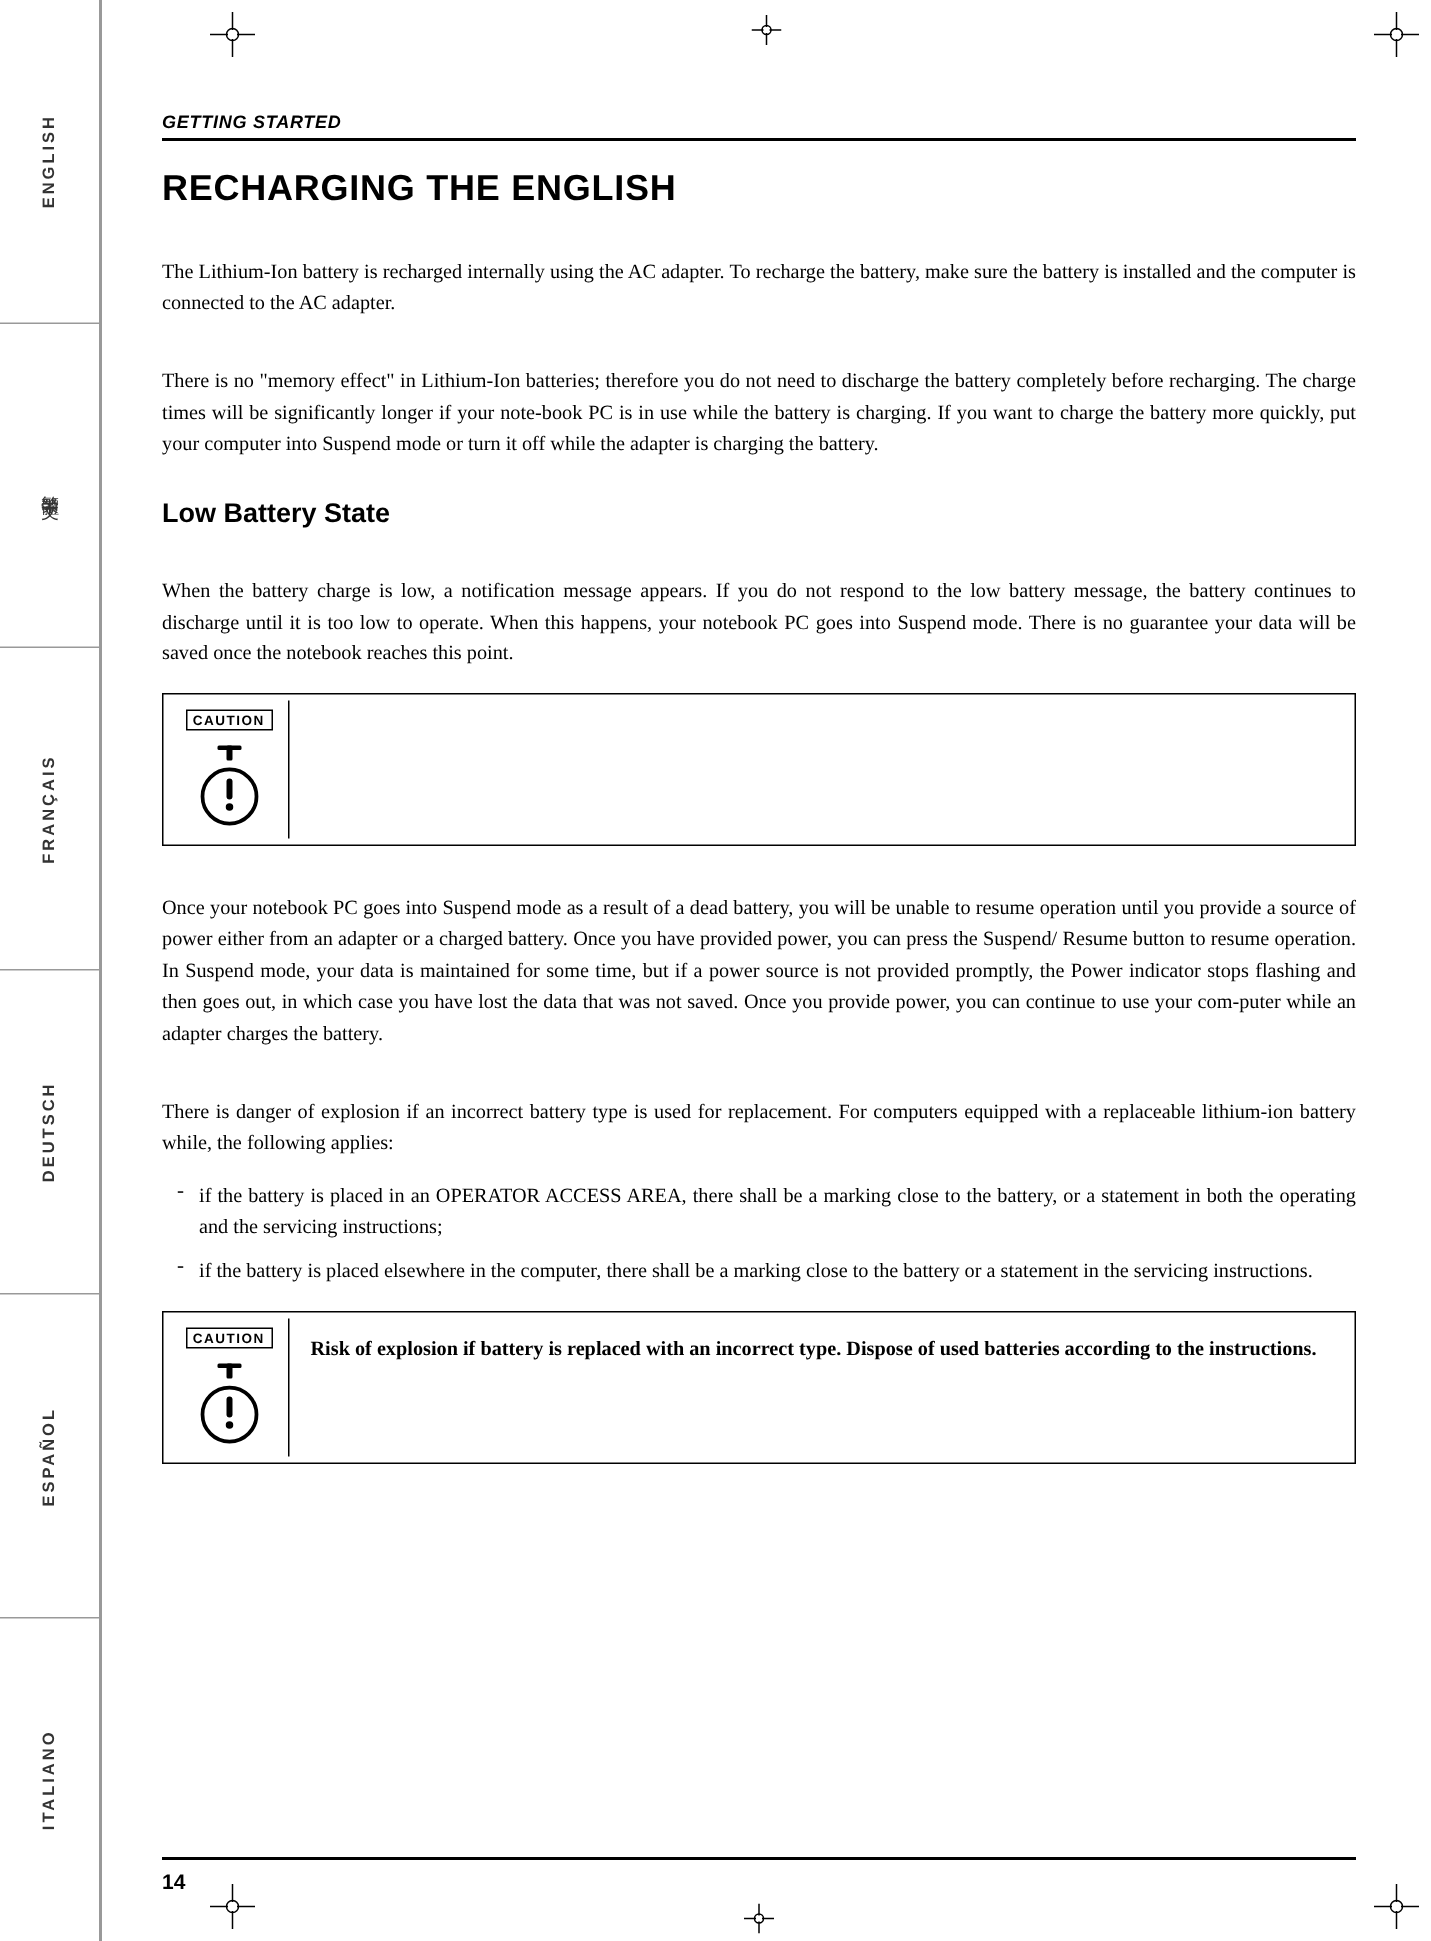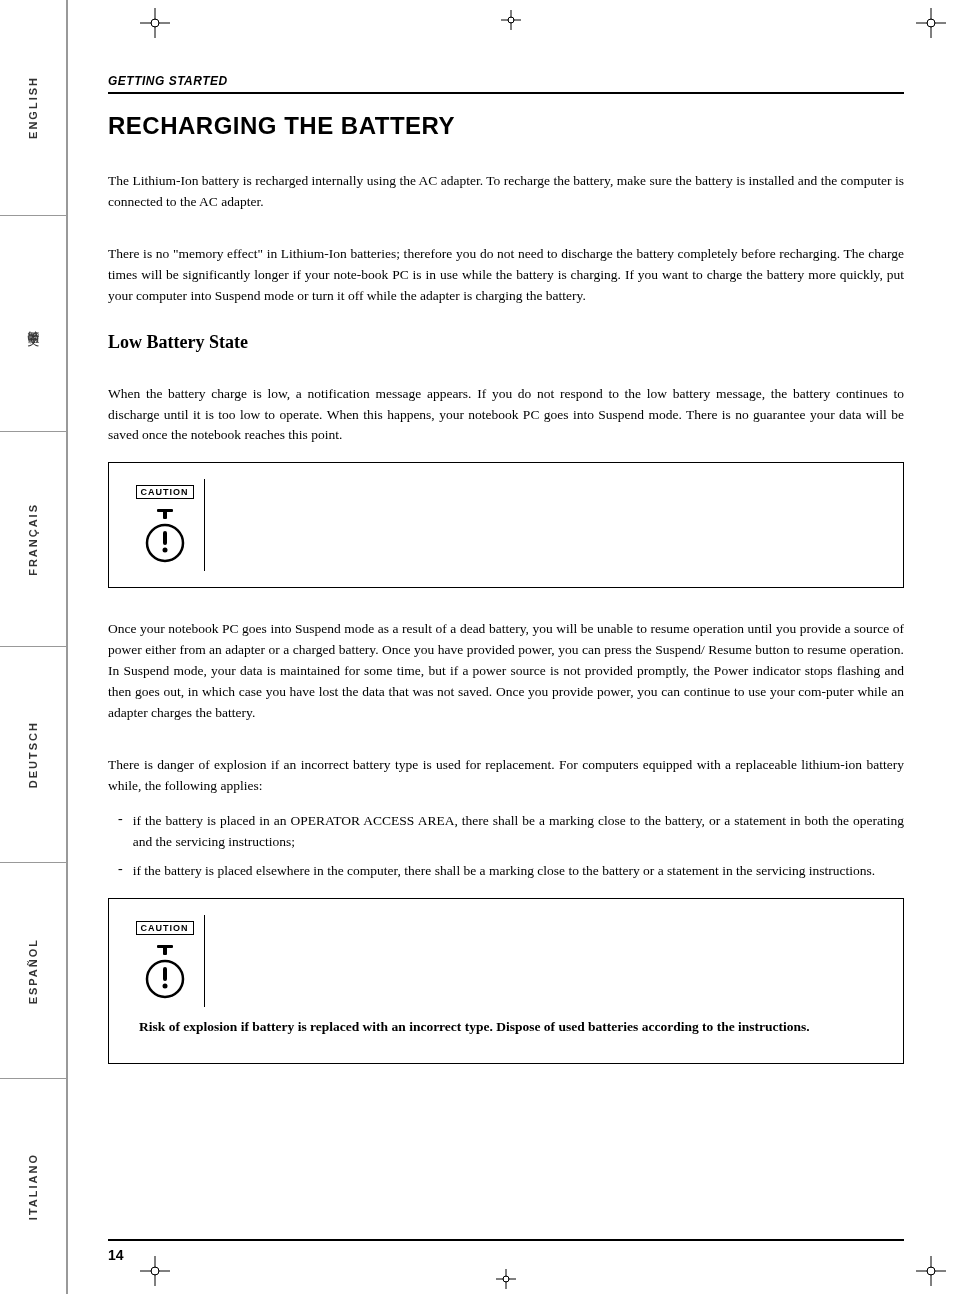--- a/index.html
+++ b/index.html
@@ -115,34 +115,34 @@
     .body-text {
       font-size: 13.5px;
       line-height: 1.55;
       margin-bottom: 14px;
       text-align: justify;
       margin-top: 31px;
     }
 
     
     .sub-heading {
-      font-family: Liberation Serif, serif;
+      font-family: Liberation Sans, sans-serif;
       font-size: 18px;
       font-weight: bold;
       margin-top: 25px;
       margin-bottom: 12px;
     }
 
     
     .caution-box {
       display: flex;
-      flex-direction: column;
+      flex-direction: row;
       border: 1.5px solid #000;
       margin: 16px 0;
-      padding: 16px;
+      padding: 4px;
     }
 
     .caution-label-area {
       width: 80px;
       min-height: 90px;
       border-right: 1.5px solid #000;
       display: flex;
       flex-direction: column;
       align-items: center;
       justify-content: flex-start;
@@ -292,21 +292,21 @@
     <svg class="cross-svg cross-top-svg" width="20" height="20" viewBox="0 0 20 20">
       <line x1="10" y1="0" x2="10" y2="8" stroke="#000" stroke-width="1"></line>
       <line x1="0" y1="10" x2="8" y2="10" stroke="#000" stroke-width="1"></line>
       <circle cx="10" cy="10" r="3" fill="none" stroke="#000" stroke-width="1"></circle>
       <line x1="10" y1="12" x2="10" y2="20" stroke="#000" stroke-width="1"></line>
       <line x1="12" y1="10" x2="20" y2="10" stroke="#000" stroke-width="1"></line>
     </svg>
 
     <div class="section-header">GETTING STARTED</div>
 
-    <h1 class="page-title">RECHARGING THE BATTERY</h1>
+    <h1 class="page-title">RECHARGING THE ENGLISH</h1>
 
     <p class="body-text">The Lithium-Ion battery is recharged internally using the AC adapter. To recharge the battery, make sure the battery is installed and the computer is connected to the AC adapter.</p>
     <p class="body-text">There is no "memory effect" in Lithium-Ion batteries; therefore you do not need to discharge the battery completely before recharging. The charge times will be significantly longer if your note-book PC is in use while the battery is charging. If you want to charge the battery more quickly, put your computer into Suspend mode or turn it off while the adapter is charging the battery.</p>
 
     <h2 class="sub-heading">Low Battery State</h2>
 
     <p class="body-text">When the battery charge is low, a notification message appears. If you do not respond to the low battery message, the battery continues to discharge until it is too low to operate. When this happens, your notebook PC goes into Suspend mode. There is no guarantee your data will be saved once the notebook reaches this point.</p>
 
     <div class="caution-box">
       <div class="caution-label-area">

